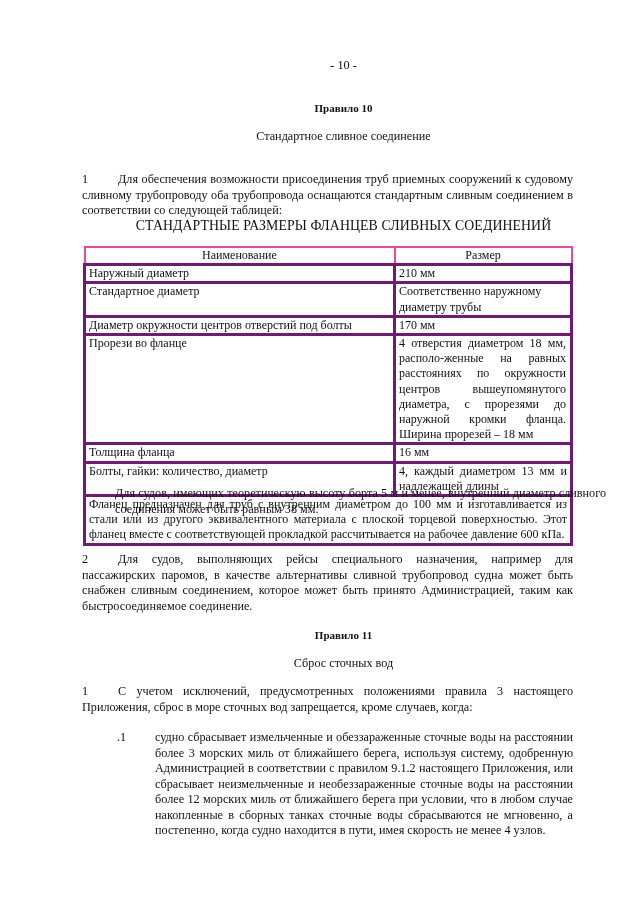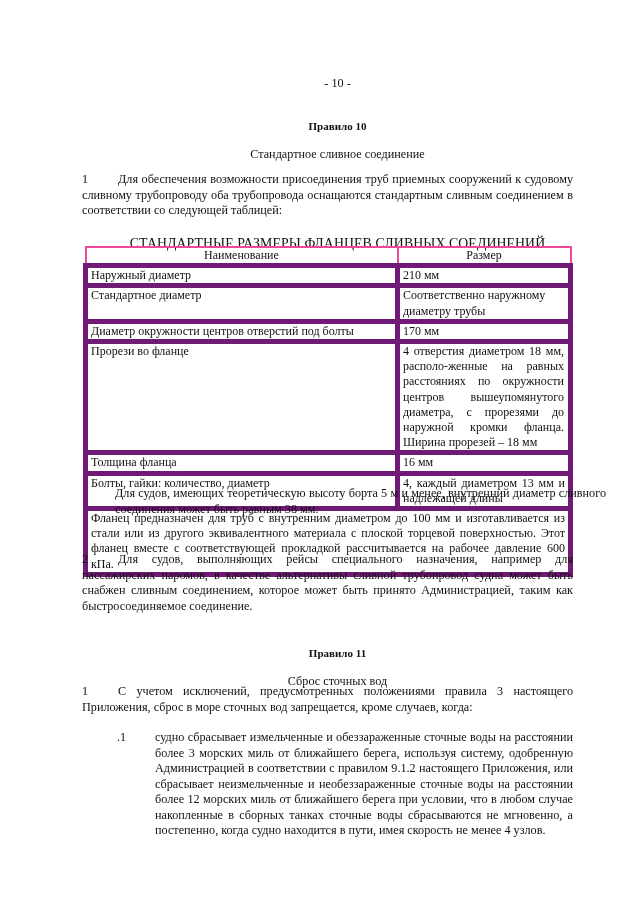--- a/index.html
+++ b/index.html
@@ -2,32 +2,32 @@
 <html><head>
   <meta charset="utf-8">
   <style>
     html, body { margin: 0; padding: 0; background: #ffffff; }
     body {
       width: 640px; height: 905px; position: relative; overflow: hidden;
       font-family: "Liberation Serif", "DejaVu Serif", serif;
       color: #111111; font-size: 12.2px; line-height: 15.5px;
     }
     .abs { position: absolute; }
-    .center { left: 92px; width: 491px; text-align: center; margin-top: 18px; }
+    .center { left: 98px; width: 491px; text-align: center; }
     .page-num { top: 58px; }
     .rule-title { font-weight: bold; font-size: 11px; }
     .para { left: 82px; width: 491px; text-align: justify; }
     .para .num { display: inline-block; width: 36px; }
     .table-title { font-size: 13.8px; letter-spacing: 0.1px; }
     table.flange {
       position: absolute; left: 83px; top: 246px; width: 490px;
       border-collapse: collapse; font-size: 12px; line-height: 15.2px;
     }
     table.flange td {
-      border: 5px solid #701a75; padding: 0 3px; vertical-align: top;
+      border: 3px solid #701a75; padding: 0 3px; vertical-align: top;
     }
     table.flange td.c1 { width: 236px; }
     table.flange th {
       border: 2px solid #ec4899; font-weight: normal; padding: 0 3px; text-align: center;
     }
     td.just { text-align: justify; }
     .item { left: 117px; width: 456px; }
     .item .num { position: absolute; left: 0; top: 0; }
     .item .txt { margin-left: 38px; text-align: justify; }
   </style>

